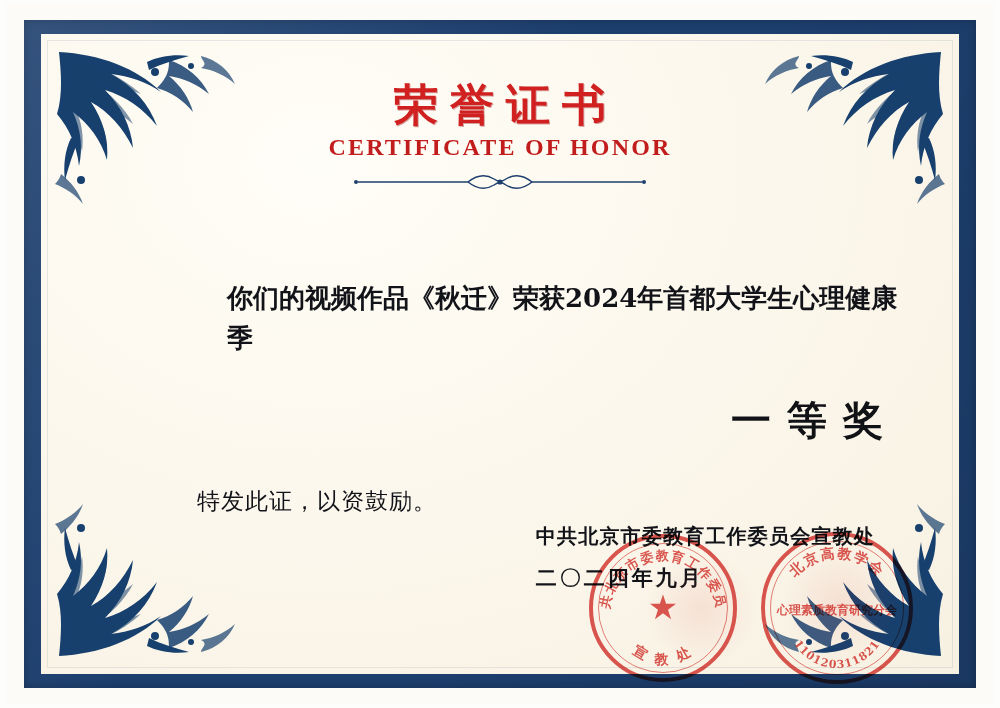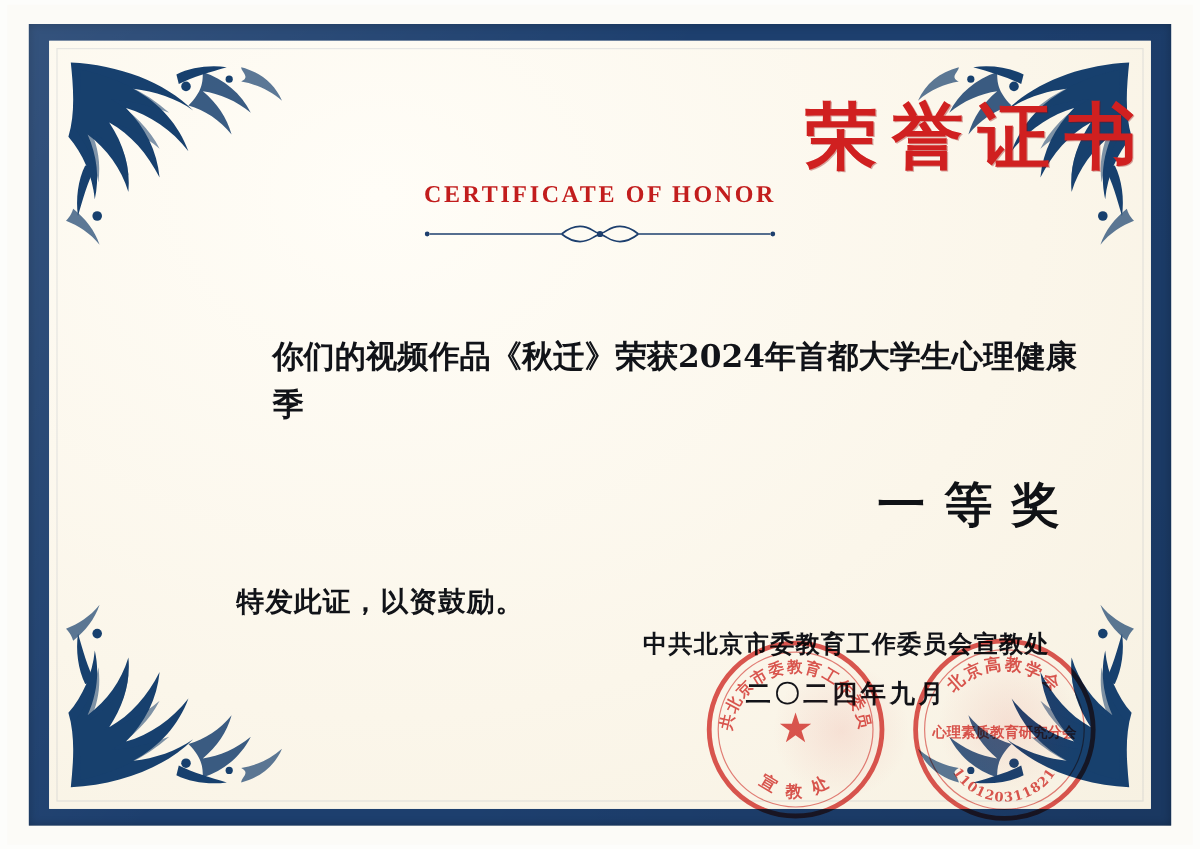--- a/index.html
+++ b/index.html
@@ -89,33 +89,32 @@
   
   .title-block {
     position: absolute;
     left: 0;
     right: 0;
     top: 48px;
     text-align: center;
   }
   .title-cn {
     font-family: Liberation Sans, sans-serif;
-    font-size: 60px;
+    font-size: 44px;
     font-weight: 700;
     letter-spacing: 12px;
     color: #d02020;
     text-shadow: 1px 1px 0 rgba(140,0,0,0.35);
     line-height: 1.05;
     margin: 0 0 2px 0;
     padding-left: 12px;
-    text-align: right;
   }
   .title-en {
     font-family: "Liberation Serif", "DejaVu Serif", serif;
-    font-size: 20px;
+    font-size: 24px;
     font-weight: 700;
     letter-spacing: 2.2px;
     color: #c21d1d;
     margin: 6px 0 0 0;
   }
   .title-rule {
     margin: 10px auto 0 auto;
     width: 300px;
     height: 22px;
     color: #1d3f6e;
@@ -158,32 +157,31 @@
     letter-spacing: 16px;
     color: #101216;
     text-align: right;
     margin: 34px 0 0 0;
     padding-left: 16px;
   }
 
   .closing {
     font-family: "DejaVu Serif", "Liberation Serif", serif;
     font-size: 23px;
-    font-weight: 700;
+    font-weight: 400;
     color: #111318;
     letter-spacing: 1px;
     margin: 38px 0 0 86px;
   }
 
   
   .sign-block {
     position: absolute;
     right: 84px;
     bottom: 82px;
-    text-align: center;
     font-family: "DejaVu Serif", "Liberation Serif", serif;
     color: #111318;
     margin-top: 20px;
   }
   .sign-line {
     font-size: 20px;
     font-weight: 700;
     letter-spacing: 1.2px;
     line-height: 1.75;
     white-space: nowrap;

